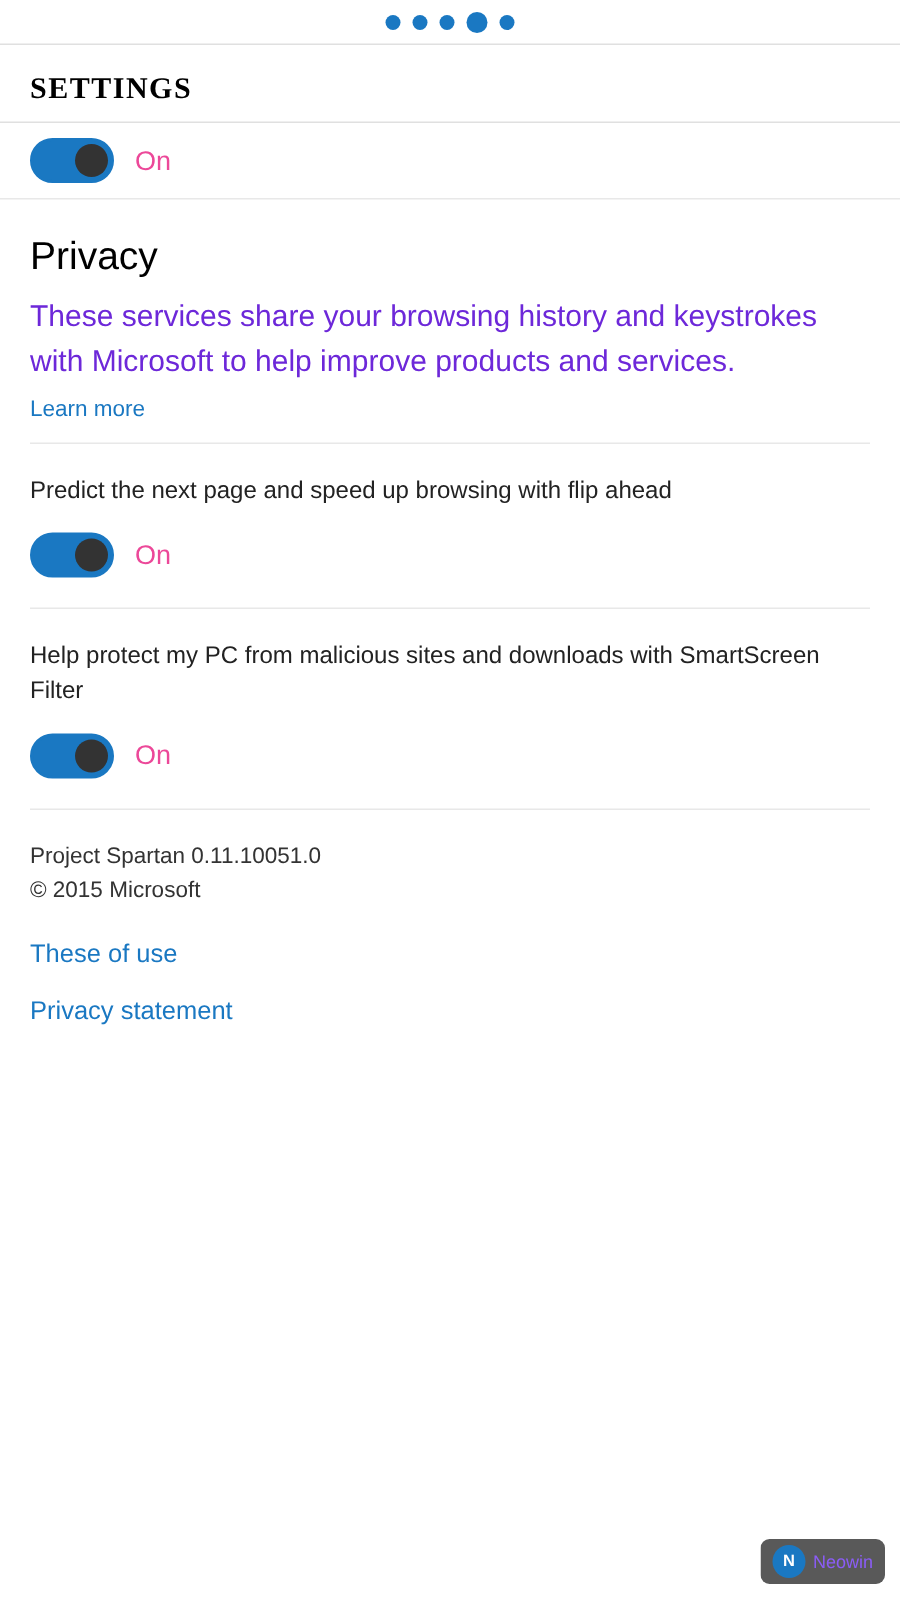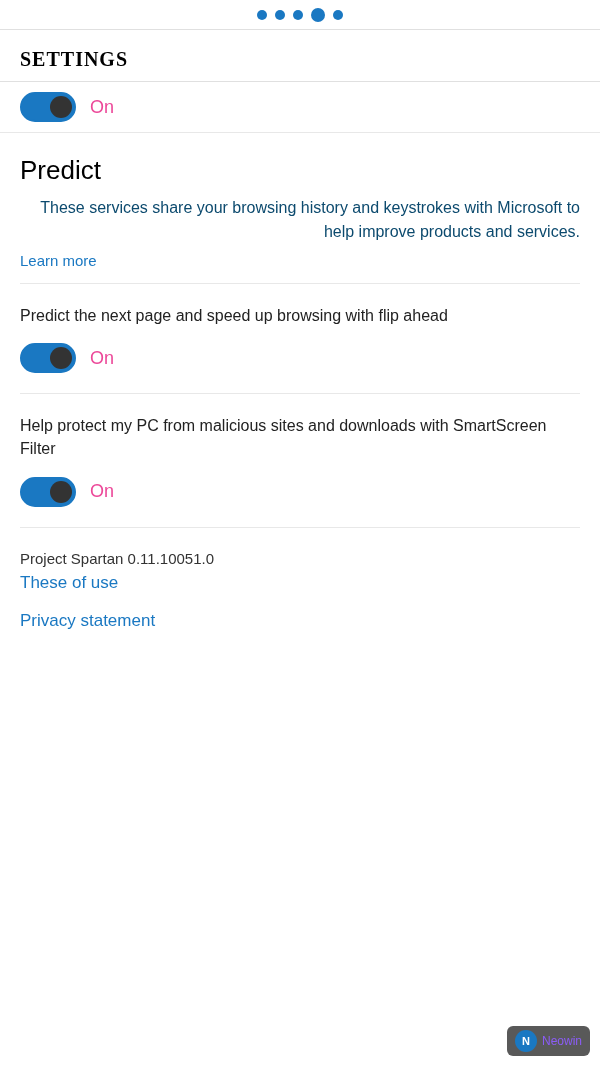--- a/index.html
+++ b/index.html
@@ -76,25 +76,24 @@
     }
 
     .section-title {
       font-size: 26px;
       font-weight: 300;
       color: #000;
       margin-bottom: 10px;
     }
 
     .section-description {
-      font-size: 16px;
-      color: #0c4a6e;
+      font-size: 20px;
+      color: #6d28d9;
       line-height: 1.5;
       margin-bottom: 8px;
-      text-align: right;
     }
 
     .learn-more-link {
       color: #1a78c2;
       font-size: 15px;
       text-decoration: none;
       display: inline-block;
       margin-bottom: 4px;
     }
 
@@ -224,21 +223,21 @@
 <div class="scrolled-toggle-row">
   <div class="toggle">
     <div class="toggle-knob"></div>
   </div>
   <span class="toggle-on-label">On</span>
 </div>
 
 <div class="content">
 
   <div class="section">
-    <div class="section-title">Predict</div>
+    <div class="section-title">Privacy</div>
     <div class="section-description">These services share your browsing history and keystrokes with Microsoft to help improve products and services.</div>
     <a class="learn-more-link" href="#">Learn more</a>
   </div>
 
   <div class="toggle-section">
     <div class="toggle-label-text">Predict the next page and speed up browsing with flip ahead</div>
     <div class="toggle-row">
       <div class="toggle">
         <div class="toggle-knob"></div>
       </div>
@@ -251,20 +250,21 @@
     <div class="toggle-row">
       <div class="toggle">
         <div class="toggle-knob"></div>
       </div>
       <span class="toggle-on-label">On</span>
     </div>
   </div>
 
   <div class="about-section">
     <div class="about-version">Project Spartan 0.11.10051.0</div>
+    <div class="about-copyright">© 2015 Microsoft</div>
     <a class="link-item" href="#">These of use</a>
     <a class="link-item" href="#">Privacy statement</a>
   </div>
 
 </div>
 
 <div class="neowin-badge">
   <div class="neowin-icon">N</div>
   <span class="neowin-text">Neowin</span>
 </div>

